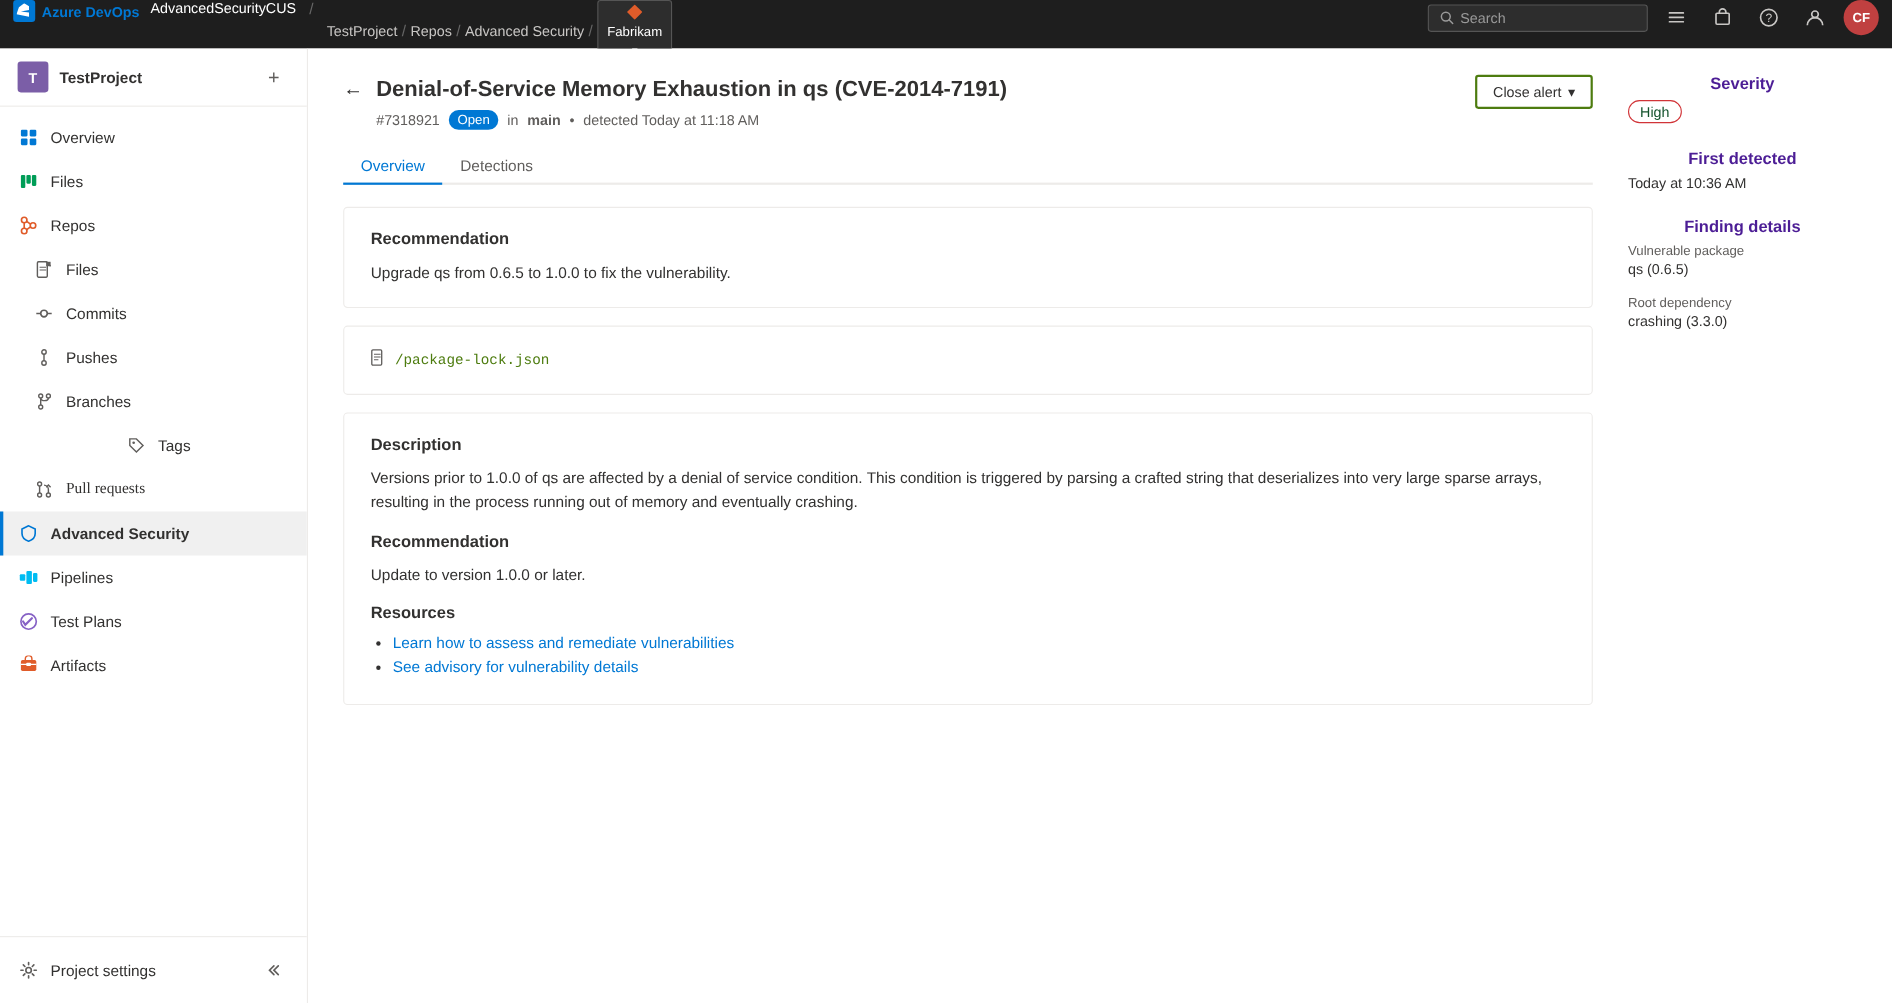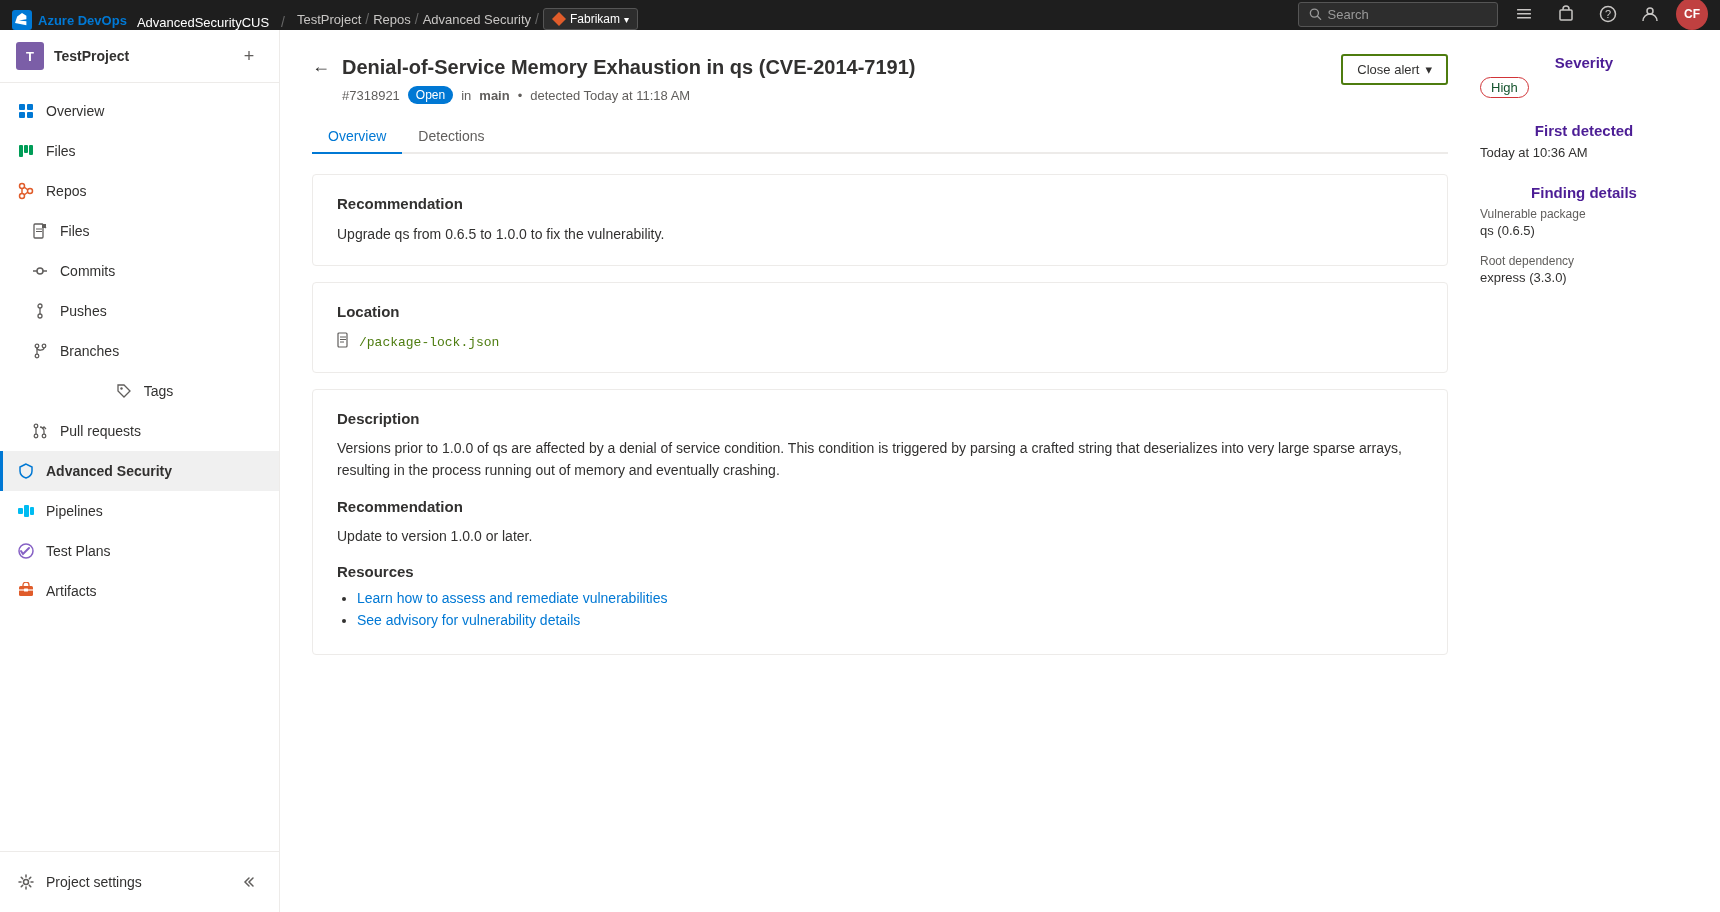--- a/index.html
+++ b/index.html
@@ -1,23 +1,23 @@
 <!DOCTYPE html>
 <html><head>
   <meta charset="utf-8">
   <style>
     * { box-sizing: border-box; margin: 0; padding: 0; }
     body { font-family: "Segoe UI", Arial, sans-serif; font-size: 14px; background: #f3f2f1; color: #323130; display: flex; flex-direction: column; height: 912px; width: 1720px; overflow: hidden; }
 
     
     .topbar {
-      height: 30px;
+      height: 44px;
       background: #1e1e1e;
       display: flex;
-      align-items: flex-end;
+      align-items: flex-start;
       padding: 0 12px;
       gap: 8px;
       flex-shrink: 0;
       color: #fff;
     }
     .topbar-logo {
       display: flex; align-items: center; gap: 6px; color: #fff; font-size: 13px; font-weight: 600;
     }
     .topbar-logo-square { width: 20px; height: 20px; background: #0078d4; border-radius: 3px; display: flex; align-items: center; justify-content: center; }
     .topbar-logo-square svg { width: 14px; height: 14px; }
@@ -27,21 +27,21 @@
     .topbar-breadcrumb { display: flex; align-items: center; gap: 0; }
     .topbar-breadcrumb a { color: #c8c6c4; font-size: 13px; text-decoration: none; }
     .topbar-right { margin-left: auto; display: flex; align-items: center; gap: 10px; }
     .search-box {
       display: flex; align-items: center; background: #2d2d2d; border: 1px solid #555; border-radius: 3px; padding: 4px 10px; gap: 6px; width: 200px;
     }
     .search-box input { background: transparent; border: none; outline: none; color: #fff; font-size: 13px; width: 100%; }
     .search-box input::placeholder { color: #999; }
     .topbar-icon { width: 32px; height: 32px; display: flex; align-items: center; justify-content: center; color: #c8c6c4; cursor: pointer; border-radius: 3px; }
     .avatar { width: 32px; height: 32px; border-radius: 50%; background: #c04040; color: #fff; display: flex; align-items: center; justify-content: center; font-size: 12px; font-weight: 600; cursor: pointer; }
-    .fabrikam-badge { display: flex; align-items: center; gap: 4px; background: #2d2d2d; border: 1px solid #555; border-radius: 3px; padding: 3px 8px; color: #fff; font-size: 12px; cursor: pointer; }
+    .fabrikam-badge { display: flex; align-items: center; gap: 4px; background: #2d2d2d; border: 1px solid #555; border-radius: 3px; padding: 3px 8px; color: #fff; font-size: 12px; cursor: pointer; flex-direction: column; }
     .diamond-icon { width: 14px; height: 14px; }
 
     
     .main-layout { display: flex; flex: 1; overflow: hidden; }
 
     
     .sidebar {
       width: 280px;
       background: #fff;
       border-right: 1px solid #edebe9;
@@ -281,21 +281,21 @@
       <div class="sidebar-item" style="padding-left: 24px; justify-content: center;">
         <span class="sidebar-item-icon">
           <svg width="16" height="16" viewBox="0 0 16 16" fill="none">
             <path d="M2 2h6l6 6-6 6-6-6V2z" stroke="#605e5c" stroke-width="1.3" fill="none"></path>
             <circle cx="5.5" cy="5.5" r="1.2" fill="#605e5c"></circle>
           </svg>
         </span>
         <span class="sidebar-item-label">Tags</span>
       </div>
 
-      <div class="sidebar-item" style="padding-left: 30px;">
+      <div class="sidebar-item" style="padding-left: 30px; font-family: Liberation Serif, serif;">
         <span class="sidebar-item-icon">
           <svg width="16" height="16" viewBox="0 0 16 16" fill="none">
             <circle cx="4" cy="13" r="1.8" stroke="#605e5c" stroke-width="1.3" fill="none"></circle>
             <circle cx="4" cy="3" r="1.8" stroke="#605e5c" stroke-width="1.3" fill="none"></circle>
             <circle cx="12" cy="13" r="1.8" stroke="#605e5c" stroke-width="1.3" fill="none"></circle>
             <line x1="4" y1="4.8" x2="4" y2="11.2" stroke="#605e5c" stroke-width="1.3"></line>
             <path d="M12 11.2V8a4 4 0 00-4-4" stroke="#605e5c" stroke-width="1.3" fill="none"></path>
             <path d="M10 6l2-2 2 2" stroke="#605e5c" stroke-width="1.3" fill="none"></path>
           </svg>
         </span>
@@ -393,21 +393,20 @@
           <div class="tab active">Overview</div>
           <div class="tab">Detections</div>
         </div>
 
         <div class="section-card">
           <div class="section-title">Recommendation</div>
           <div class="section-text">Upgrade qs from 0.6.5 to 1.0.0 to fix the vulnerability.</div>
         </div>
 
         <div class="section-card">
-          <div class="section-title">Location</div>
           <div class="file-item">
             <span class="file-icon">
               <svg width="14" height="16" viewBox="0 0 14 16" fill="none">
                 <rect x="1" y="1" width="9" height="14" rx="1" stroke="#605e5c" stroke-width="1.2" fill="none"></rect>
                 <line x1="3" y1="5" x2="9" y2="5" stroke="#605e5c" stroke-width="1"></line>
                 <line x1="3" y1="7.5" x2="9" y2="7.5" stroke="#605e5c" stroke-width="1"></line>
                 <line x1="3" y1="10" x2="7" y2="10" stroke="#605e5c" stroke-width="1"></line>
               </svg>
             </span>
             <span>/package-lock.json</span>
@@ -443,20 +442,20 @@
           <div class="panel-label">First detected</div>
           <div class="panel-value">Today at 10:36 AM</div>
         </div>
 
         <div class="panel-section">
           <div class="panel-label">Finding details</div>
           <div class="panel-sublabel">Vulnerable package</div>
           <div class="panel-value">qs (0.6.5)</div>
           <br>
           <div class="panel-sublabel">Root dependency</div>
-          <div class="panel-value">express (3.3.0)</div>
+          <div class="panel-value">crashing (3.3.0)</div>
         </div>
       </div>
 
     </div>
   </div>
 
 </div>
 
 </body></html>

